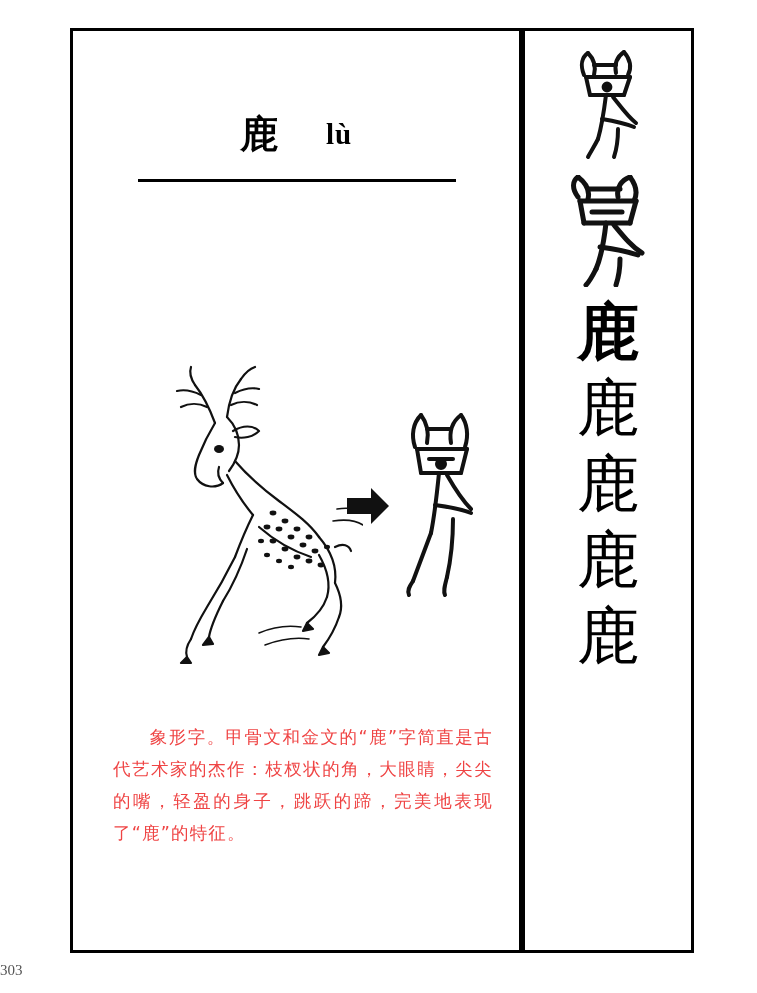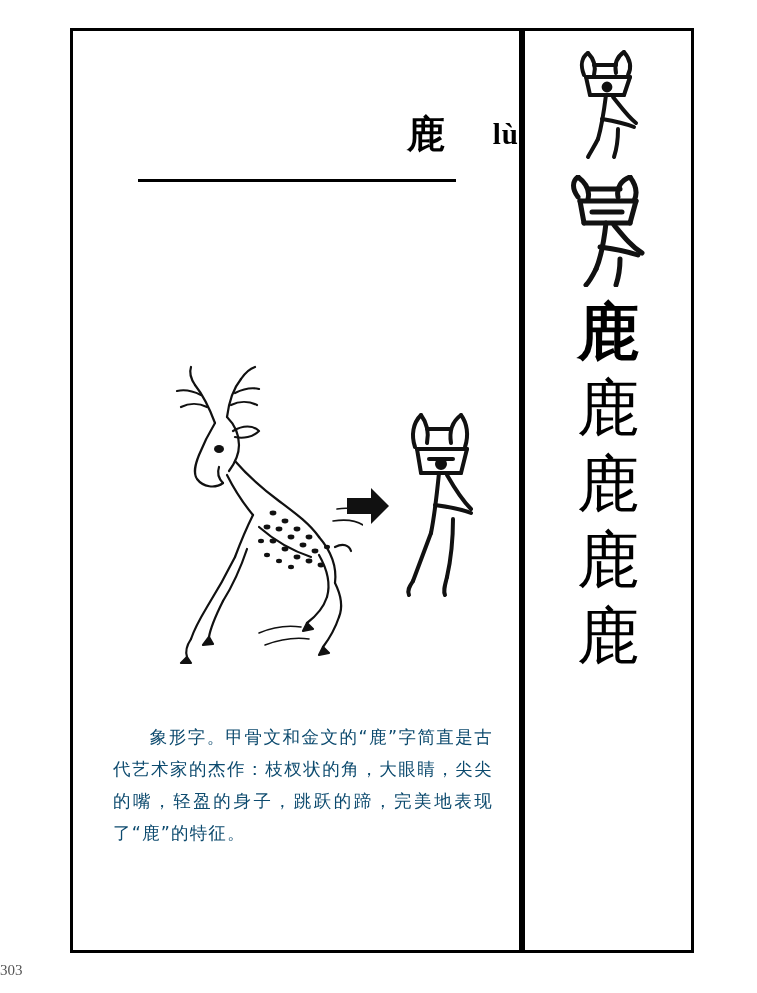--- a/index.html
+++ b/index.html
@@ -49,21 +49,21 @@
     background: #fff;
     overflow: hidden;
   }
 
   
   .headword-row {
     position: absolute;
     left: 0;
     top: 78px;
     width: 100%;
-    text-align: right;
+    text-align: center;
     white-space: nowrap;
   }
   .headword-char {
     font-family: "DejaVu Sans", sans-serif;
     font-size: 38px;
     font-weight: 700;
     letter-spacing: 2px;
     vertical-align: middle;
   }
   .headword-pinyin {
@@ -102,21 +102,21 @@
   .body-text {
     position: absolute;
     left: 40px;
     top: 690px;
     width: 380px;
     font-family: "DejaVu Sans", sans-serif;
     font-size: 17.5px;
     line-height: 32px;
     letter-spacing: 1.2px;
     text-align: justify;
-    color: #0c4a6e;
+    color: #ef4444;
   }
   .body-text p { margin: 0; text-indent: 2.1em; }
 
   
   .script-col {
     position: absolute;
     left: 0;
     top: 18px;
     width: 100%;
     display: flex;

